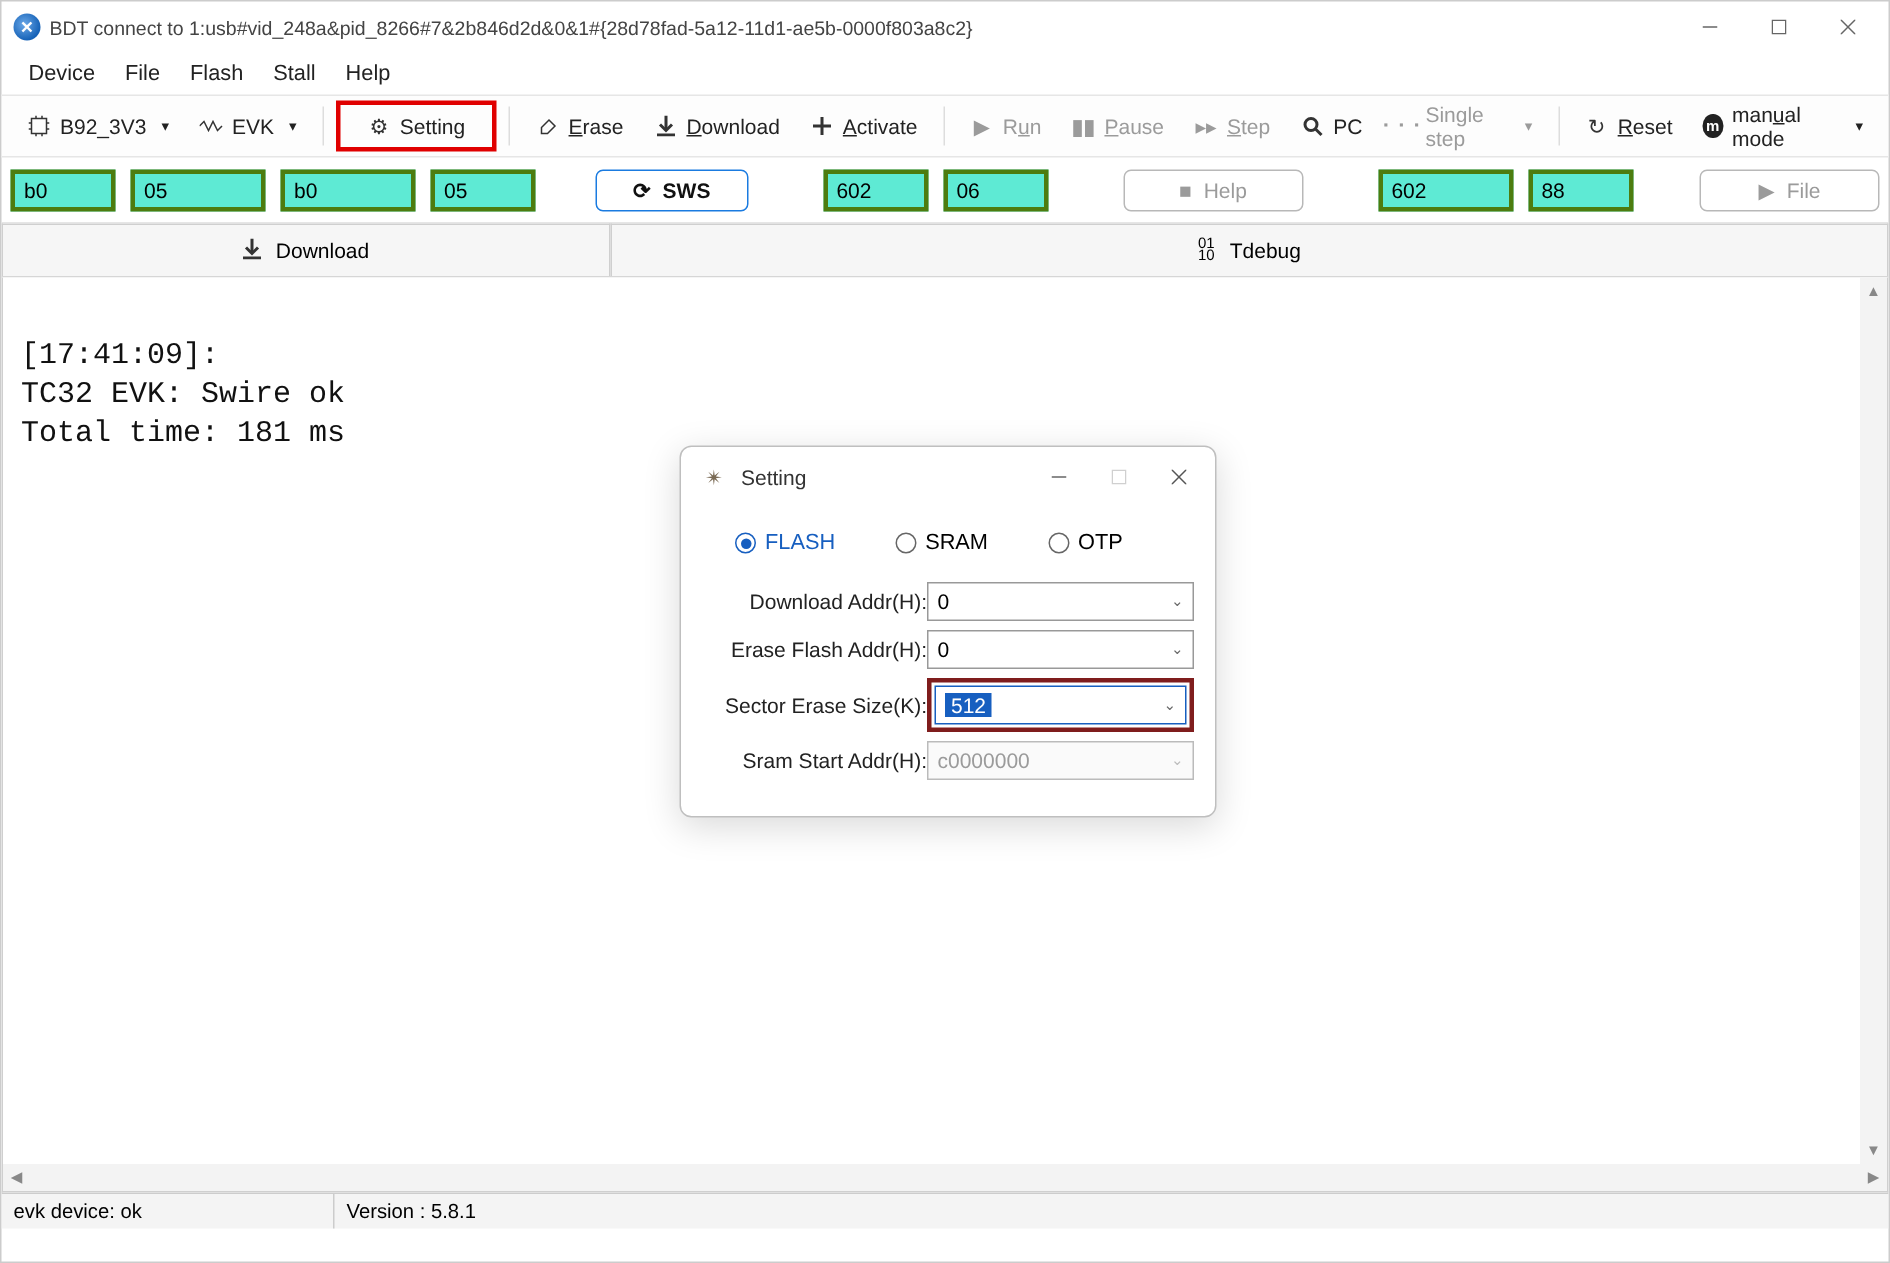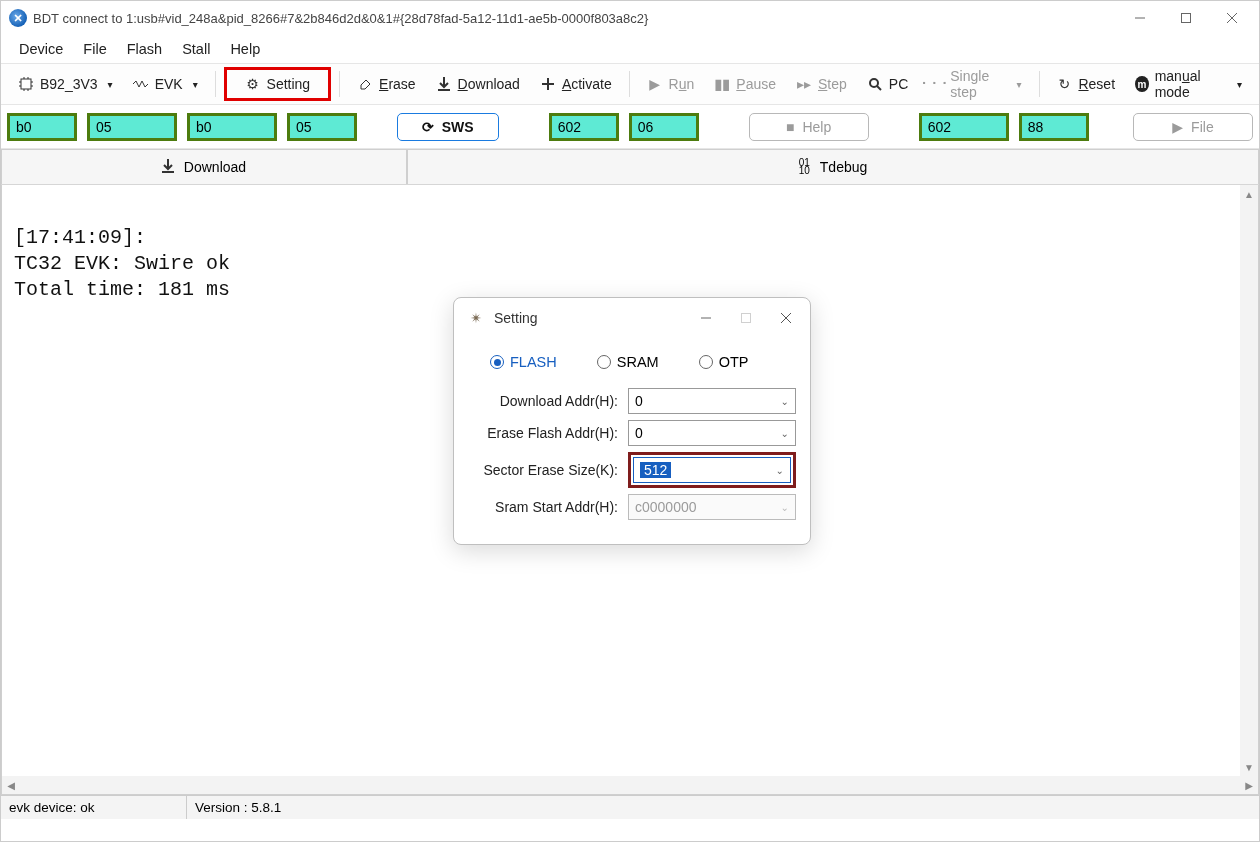--- a/index.html
+++ b/index.html
@@ -50,21 +50,21 @@
   .dialog .dlgtitle .dico{width:20px;height:20px;margin:0 8px;display:flex;align-items:center;justify-content:center;color:#7a6a54;}
   .dialog .dlgtitle .tt{flex:1;color:#333;font-size:14px;}
   .dialog .dlgtitle .winbtn{width:40px;height:30px;}
   .dialog .body{padding:4px 14px 18px 14px;}
   .dlg-radios{display:flex;gap:40px;padding:12px 2px 12px 22px;font-size:14.5px;}
   .radio{display:flex;align-items:center;gap:6px;}
   .radio .dot{width:14px;height:14px;border:1.5px solid #666;border-radius:50%;display:flex;align-items:center;justify-content:center;}
   .radio.sel .dot{border-color:#175fc0;}
   .radio.sel .dot::after{content:"";width:7px;height:7px;background:#175fc0;border-radius:50%;}
   .radio.sel .lbl{color:#175fc0;font-weight:500;}
-  .frow{display:flex;align-items:center;gap:10px;margin:6px 0;}
+  .frow{display:flex;align-items:center;margin:6px 0;}
   .frow .flabel{width:150px;text-align:right;color:#222;}
   .combo{flex:1;height:26px;border:1px solid #999;display:flex;align-items:center;padding:0 6px;position:relative;background:#fff;}
   .combo.dis{color:#9b9b9b;border-color:#bbb;background:#fafafa;}
   .combo .caret{position:absolute;right:6px;top:50%;transform:translateY(-50%);font-size:10px;color:#666;}
   .combo.dis .caret{color:#bbb;}
   .combo.sel{border:1.5px solid #175fc0;}
   .combo.sel .val{background:#175fc0;color:#fff;padding:0 4px;}
   .red-wrap{border:3px solid #7f1d1d;padding:2px;}
   .flex-spacer{flex:1;}
   .mm-circle{width:16px;height:16px;border-radius:50%;background:#222;color:#fff;display:flex;align-items:center;justify-content:center;font-size:10px;font-weight:bold;}
@@ -254,21 +254,21 @@
     <div class="arrow" style="top:0;">▲</div>
     <div class="arrow" style="bottom:0;">▼</div>
   </div>
   <div class="hscroll">
     <div class="arrow" style="left:0;">◀</div>
     <div class="arrow" style="right:0;">▶</div>
   </div>
 </div>
 
 <div class="statusbar">
-  <div class="cell" style="width:186px;">evk device: ok</div>
+  <div class="cell" style="width:222px;">evk device: ok</div>
   <div class="cell" style="border-right:none;">Version : 5.8.1</div>
 </div>
 
 <div class="dialog">
   <div class="dlgtitle">
     <div class="dico">✴</div>
     <div class="tt">Setting</div>
     <div class="winbtn">
         <svg viewBox="0 0 10 10">
           <line x1="0" y1="5" x2="10" y2="5" stroke="#666"></line>

